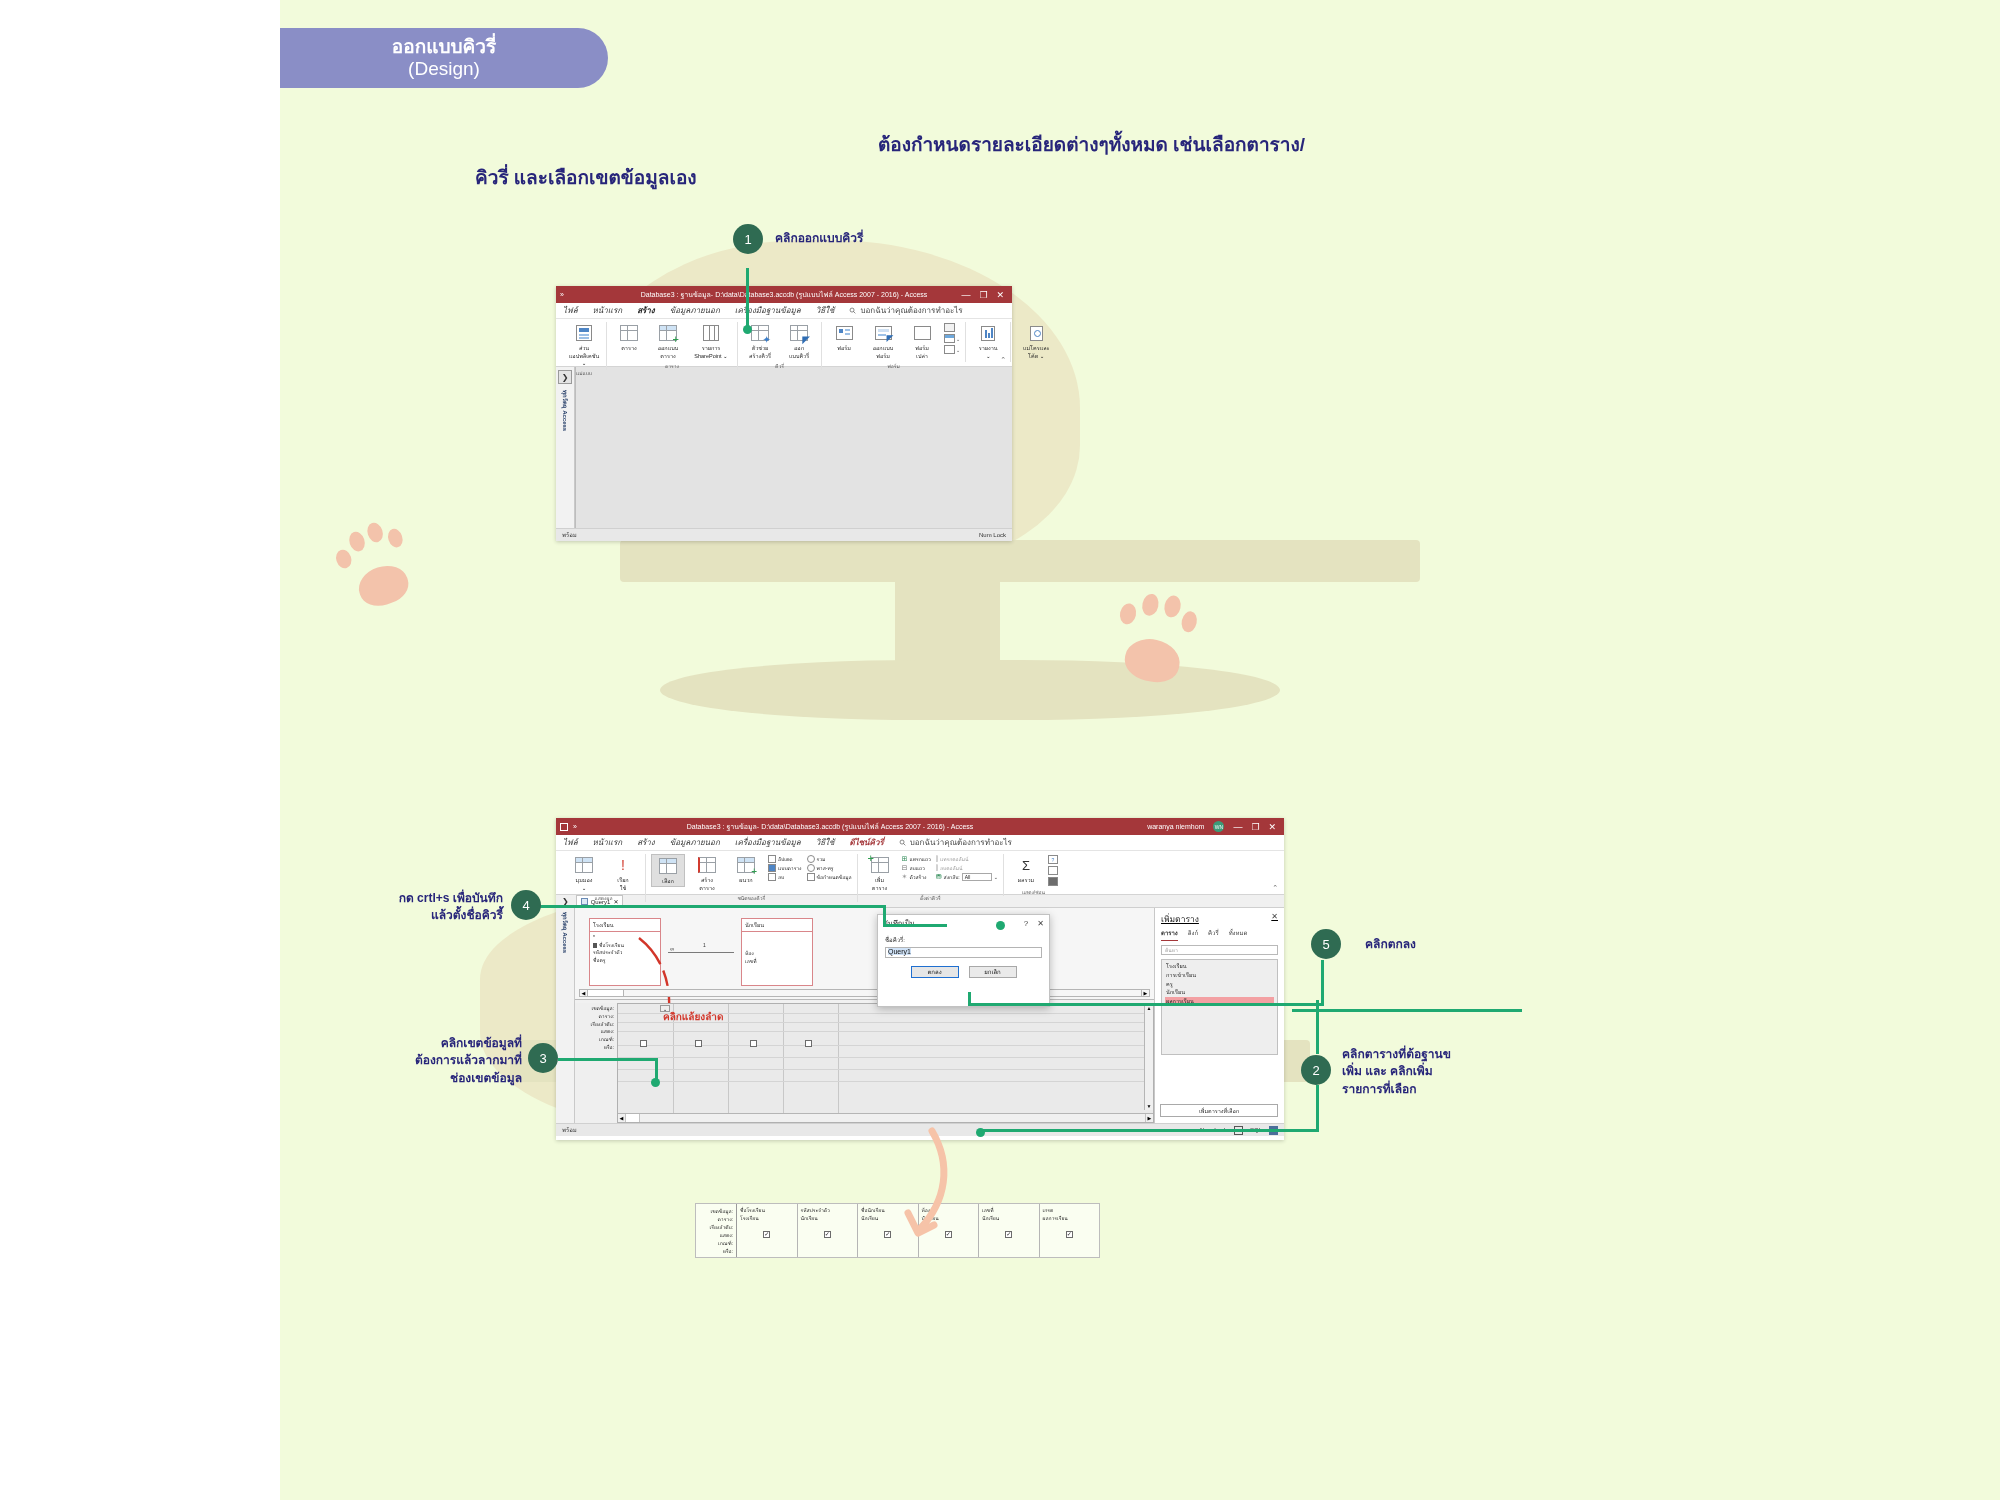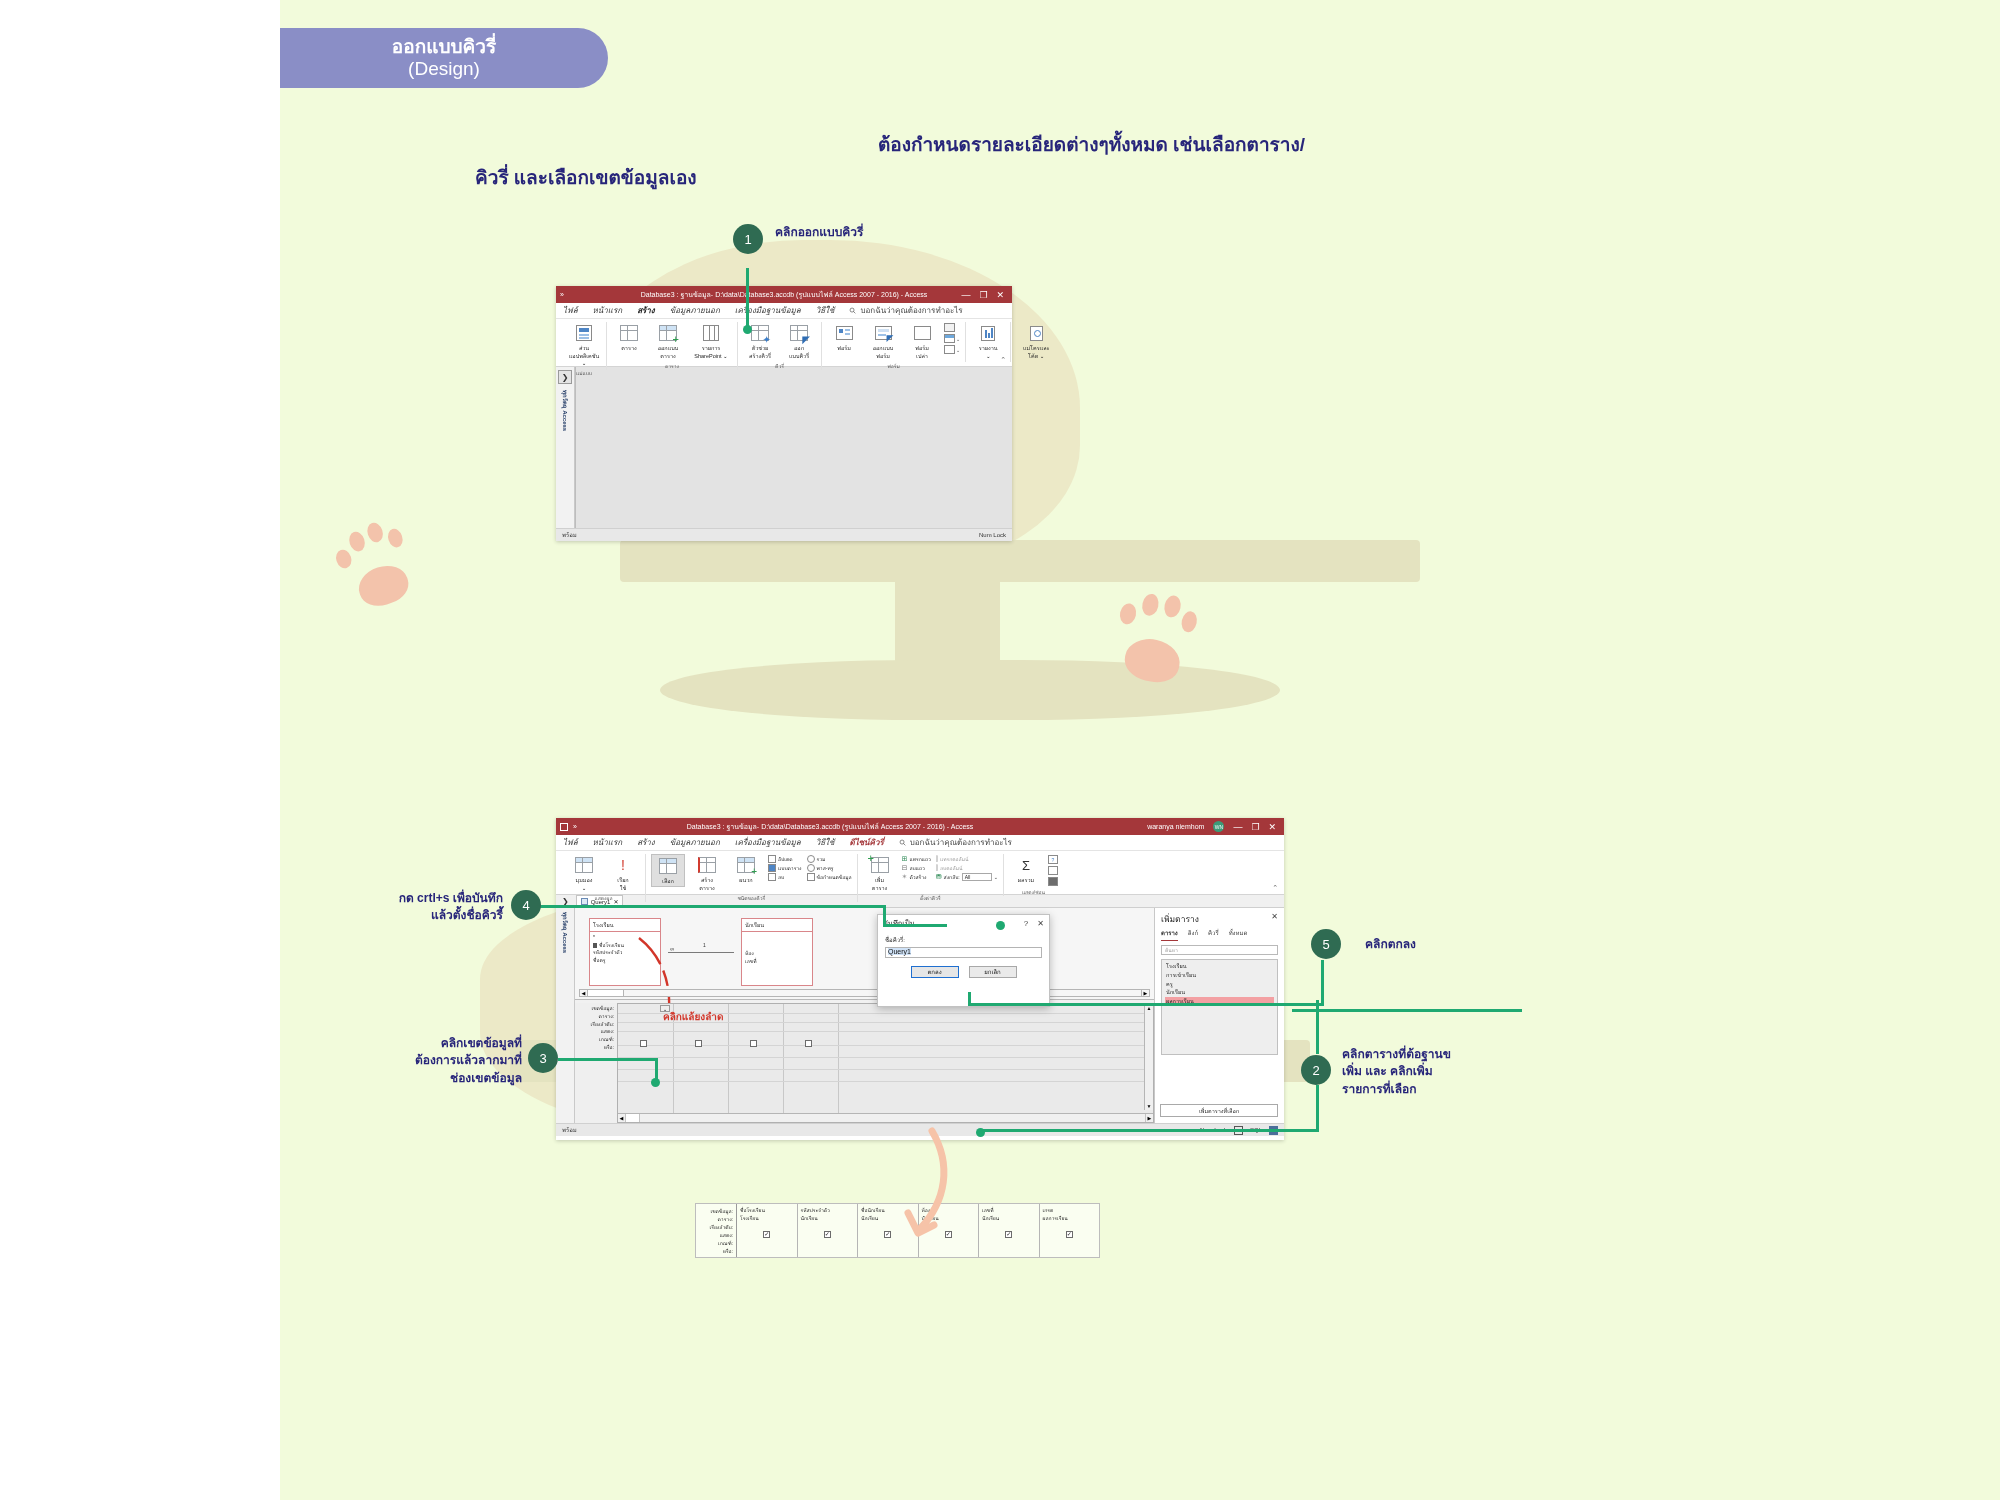--- a/index.html
+++ b/index.html
@@ -207,21 +207,21 @@
     <div class="l2">(Design)</div>
   </div>
 
   <div class="leader" style="left:466px; top:268px; width:4px; height:60px;">
     <div class="stem" style="left:0;top:0;width:3px;height:60px;"></div>
   </div>
   <div class="dotend" style="left:463px; top:325px;"></div>
   <div class="badge" style="left:453px; top:224px;">
     <span>1</span>
   </div>
-  <div class="calltext" style="left:495px; top:224px;">
+  <div class="calltext" style="left:495px; top:230px;">
     <div>คลิกออกแบบคิวรี่</div>
   </div>
 
   <div class="acc-win" id="win1" style="left:276px; top:286px; width:456px; height:255px;">
 
     <div class="title-bar">
       <div class="tb-left">
         <span>»</span>
       </div>
       <div class="tb-center">Database3 : ฐานข้อมูล- D:\data\Database3.accdb (รูปแบบไฟล์ Access 2007 - 2016)  -  Access</div>
@@ -705,21 +705,21 @@
                 <span style="width:8px;font-size:5px;text-align:center;line-height:8px;border-right:1px solid #c4c4c4;">◀</span>
                 <span style="width:14px;background:#fff;border-right:1px solid #c4c4c4;"></span>
                 <span style="flex:1;"></span>
                 <span style="width:8px;font-size:5px;text-align:center;line-height:8px;border-left:1px solid #c4c4c4;">▶</span>
               </div>
             </div>
           </div>
         </div>
 
         <div class="addtable-panel" style="position:absolute; right:0; top:0; bottom:0; width:130px;">
-          <div style="display:flex;align-items:flex-start;">
+          <div style="display:flex;align-items:flex-start;text-decoration:underline;">
             <div class="at-title">เพิ่มตาราง</div>
             <div style="margin-left:auto;padding:4px 6px 0 0;font-size:8px;color:#444;">✕</div>
           </div>
           <div class="at-tabs">
             <span class="t sel">ตาราง</span>
             <span class="t">ลิงก์</span>
             <span class="t">คิวรี่</span>
             <span class="t">ทั้งหมด</span>
           </div>
           <div class="at-search">

